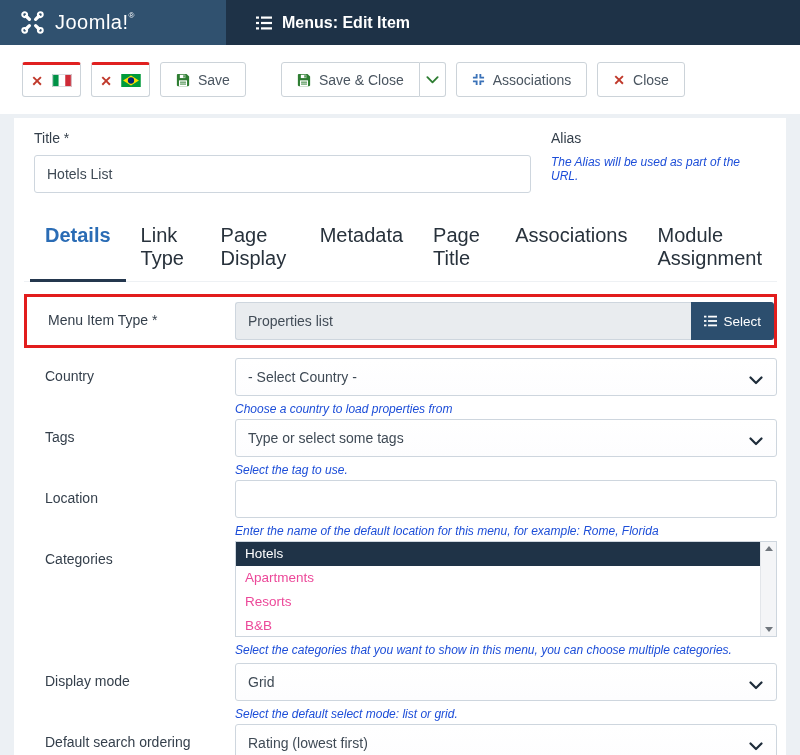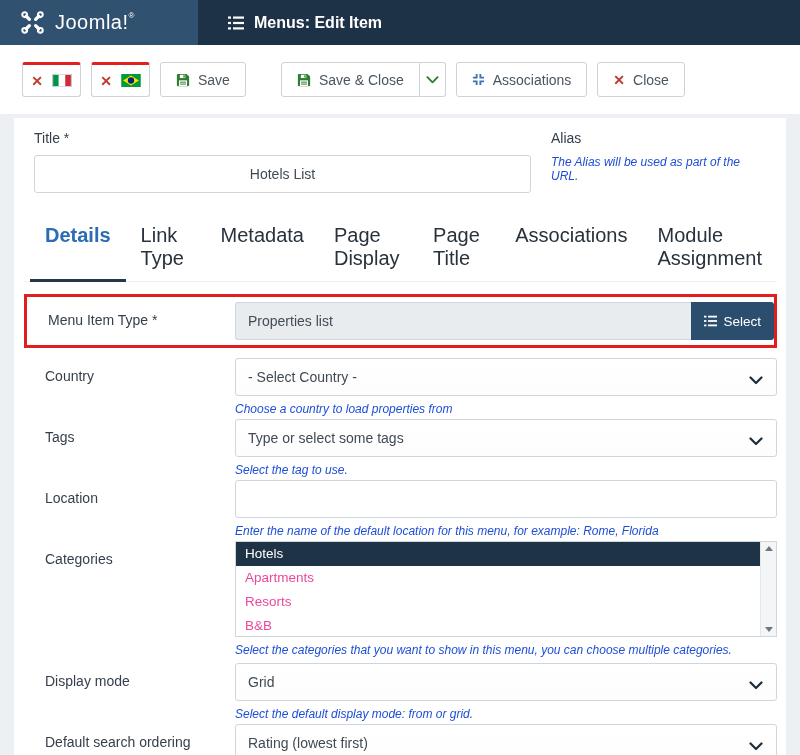--- a/index.html
+++ b/index.html
@@ -7,21 +7,21 @@
   body {
     font-family:"Liberation Sans", sans-serif;
     background:#ecf0f4;
     color:#3b4652;
     font-size:14px;
   }
 
   
   .topbar { display:flex; height:45px; }
   .brand {
-    width:198px; background:#30516f; color:#fff;
+    width:226px; background:#30516f; color:#fff;
     display:flex; align-items:center; gap:10px; padding-left:20px;
   }
   .brand-text { font-size:20px; letter-spacing:.5px; }
   .brand-reg { font-size:8px; vertical-align:top; }
   .page-heading {
     flex:1; background:#1e3247; color:#fff;
     display:flex; align-items:center; gap:10px; padding-left:30px;
     font-size:16px; font-weight:bold;
   }
 
@@ -48,21 +48,20 @@
     padding:6px 9px 0 10px;
   }
 
   
   .title-section { display:flex; gap:20px; padding:6px 10px 0 10px; }
   .tg-label { font-size:14px; color:#343f4b; margin-bottom:9px; }
   .field-input {
     width:100%; height:38px; border:1px solid #ced6de; border-radius:3px;
     padding:0 12px; font-size:14px; color:#3f4a55; background:#fff;
     font-family:inherit;
-    text-align:center;
   }
   .title-group { width:497px; flex:none; }
   .alias-group { flex:1; }
   .help-text { font-size:12px; color:#1d4ed8; margin-top:6px;font-style:italic; }
 
   
   .tabs { display:flex; margin-top:21px; padding-left:6px; border-bottom:1px solid #eef1f4; }
   .tab {
     padding:10px 15px 11px 15px; font-size:20px; color:#28323c; cursor:pointer;
   }
@@ -249,22 +248,22 @@
     </div>
     <div class="alias-group">
       <div class="tg-label">Alias</div>
       <div class="help-text">The Alias will be used as part of the URL.</div>
     </div>
   </div>
 
   <nav class="tabs">
     <div class="tab active">Details</div>
     <div class="tab">Link Type</div>
+    <div class="tab">Page Display</div>
     <div class="tab">Metadata</div>
-    <div class="tab">Page Display</div>
     <div class="tab">Page Title</div>
     <div class="tab">Associations</div>
     <div class="tab">Module Assignment</div>
   </nav>
 
   <div class="form">
 
     <div class="form-row highlight-row">
       <div class="row-label">Menu Item Type *</div>
       <div class="row-field">
@@ -348,21 +347,21 @@
       <div class="row-label">Display mode</div>
       <div class="row-field">
         <div class="select-control">
           <span>Grid</span>
           <span class="chev">
             <svg viewBox="0 0 14 8" width="14" height="9">
                 <path d="M1.5 1 L7 6.5 L12.5 1" stroke="#1e2c3a" stroke-width="2.2" fill="none" stroke-linecap="round" stroke-linejoin="round"></path>
               </svg>
           </span>
         </div>
-        <div class="help-text">Select the default display mode: from or grid.</div>
+        <div class="help-text">Select the default select mode: list or grid.</div>
       </div>
     </div>
 
     <div class="form-row">
       <div class="row-label">Default search ordering</div>
       <div class="row-field">
         <div class="select-control">
           <span>Rating (lowest first)</span>
           <span class="chev">
             <svg viewBox="0 0 14 8" width="14" height="9">

